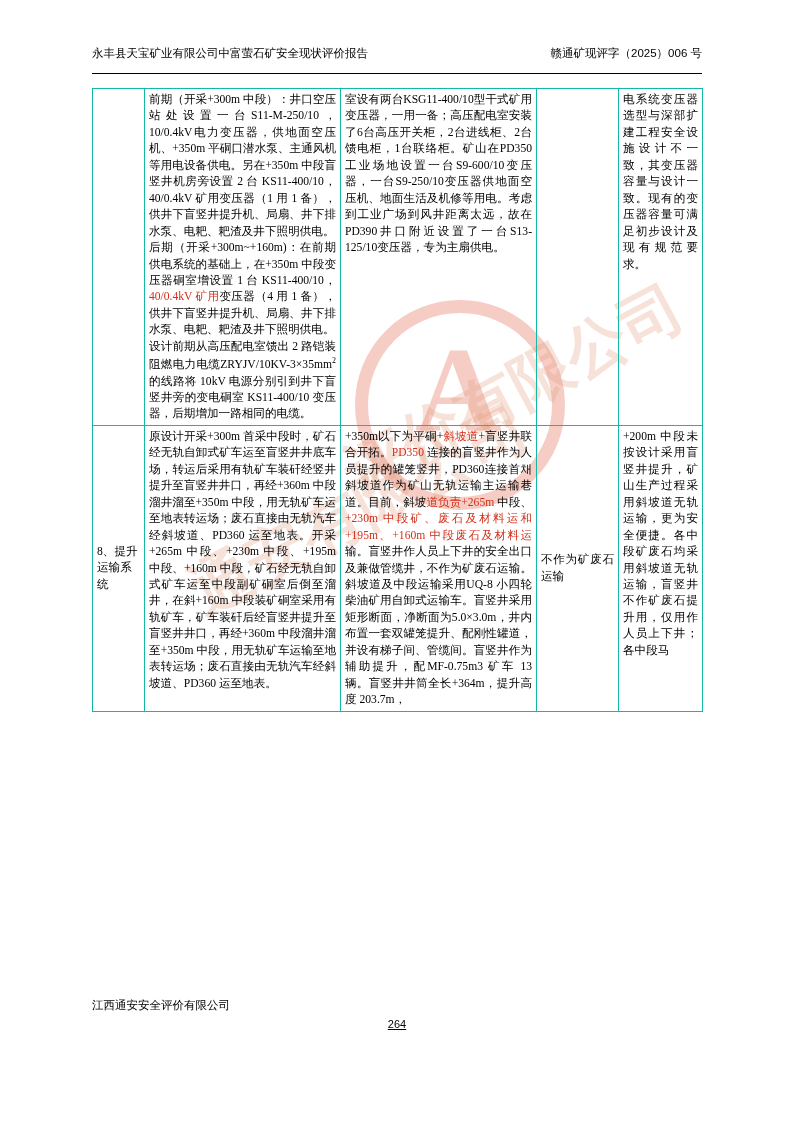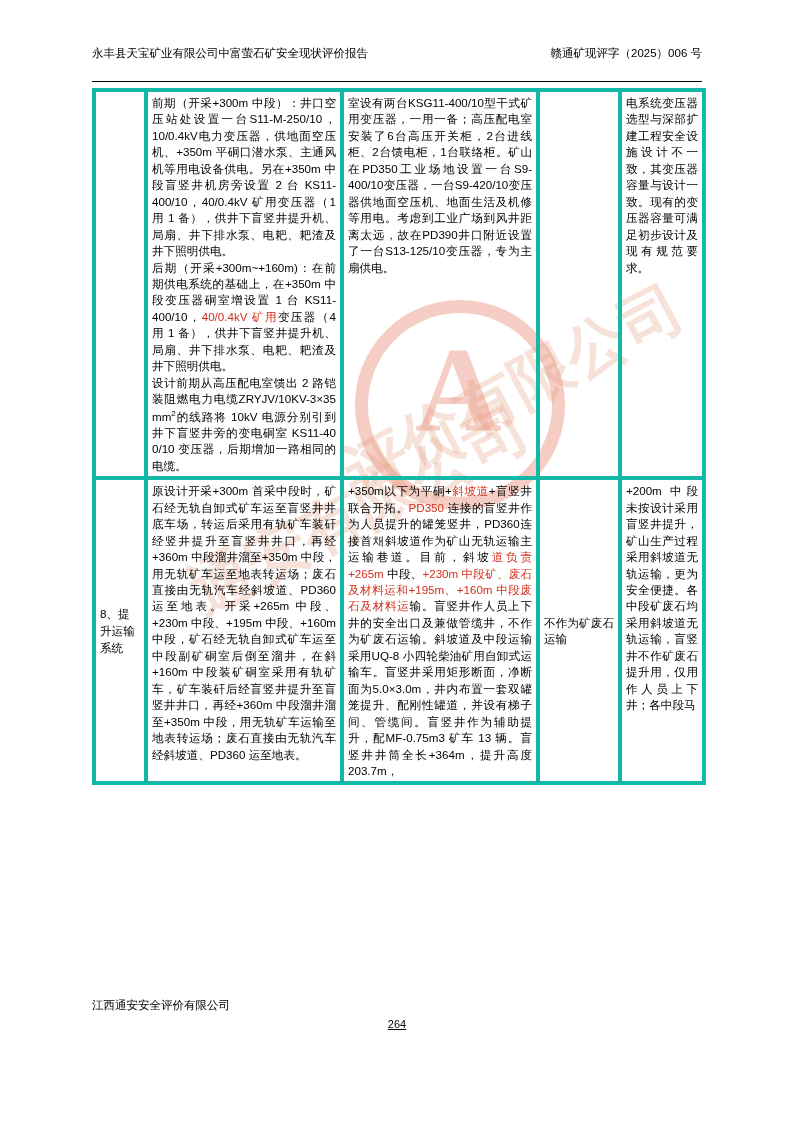--- a/index.html
+++ b/index.html
@@ -66,21 +66,21 @@
   
   .header {
     position: absolute;
     left: 92px;
     top: 46px;
     width: 610px;
     display: flex;
     justify-content: space-between;
     align-items: flex-end;
     font-size: 11.5px;
-    padding-bottom: 20px;
+    padding-bottom: 12px;
     border-bottom: 1px solid #000;
     box-sizing: border-box;
     z-index: 8;
   }
   .header-left, .header-right { white-space: nowrap; }
 
   
   .footer {
     position: absolute;
     left: 92px;
@@ -108,26 +108,26 @@
   table.maintable {
     position: absolute;
     left: 92px;
     top: 88px;
     width: 610px;
     border-collapse: collapse;
     table-layout: fixed;
     z-index: 6;
   }
   table.maintable td {
-    border: 4px solid #14b8a6;
+    border: 1px solid #14b8a6;
     vertical-align: top;
     padding: 3px 4px 2px 4px;
     font-size: 11.6px;
     line-height: 1.42;
-    font-family: Liberation Sans, sans-serif;
+    font-family: Liberation Serif, serif;
     margin-top: 12px;
   }
   .col-idx { width: 52px; }
   .col-a   { width: 196px; }
   .col-b   { width: 196px; }
   .col-c   { width: 82px; }
   .col-d   { width: 84px; }
 
   .cell-idx {
     text-align: left;
@@ -177,21 +177,21 @@
         <td class="cell-idx"></td>
         <td class="just">
           <div>前期（开采+300m 中段）：井口空压站处设置一台S11-M-250/10，10/0.4kV电力变压器，供地面空压机、+350m 平硐口潜水泵、主通风机等用电设备供电。另在+350m 中段盲竖井机房旁设置 2 台 KS11-400/10，40/0.4kV 矿用变压器（1 用 1 备），供井下盲竖井提升机、局扇、井下排水泵、电耙、耙渣及井下照明供电。</div>
           <div>
             <span>后期（开采+300m~+160m)：在前期供电系统的基础上，在+350m 中段变压器硐室增设置 1 台 KS11-400/10，</span><span class="red">40/0.4kV 矿用</span><span>变压器（4 用 1 备），供井下盲竖井提升机、局扇、井下排水泵、电耙、耙渣及井下照明供电。</span>
           </div>
           <div class="nowrapish">
             <span>设计前期从高压配电室馈出 2 路铠装阻燃电力电缆ZRYJV/10KV-3×35mm</span><span class="sup">2</span><span>的线路将 10kV 电源分别引到井下盲竖井旁的变电硐室 KS11-400/10 变压器，后期增加一路相同的电缆。</span>
           </div>
         </td>
-        <td class="just">室设有两台KSG11-400/10型干式矿用变压器，一用一备；高压配电室安装了6台高压开关柜，2台进线柜、2台馈电柜，1台联络柜。矿山在PD350工业场地设置一台S9-400/10变压器，一台S9-420/10变压器供地面空压机、地面生活及机修等用电。考虑到工业广场到风井距离太远，故在PD390井口附近设置了一台S13-125/10变压器，专为主扇供电。</td>
+        <td class="just">室设有两台KSG11-400/10型干式矿用变压器，一用一备；高压配电室安装了6台高压开关柜，2台进线柜、2台馈电柜，1台联络柜。矿山在PD350工业场地设置一台S9-600/10变压器，一台S9-250/10变压器供地面空压机、地面生活及机修等用电。考虑到工业广场到风井距离太远，故在PD390井口附近设置了一台S13-125/10变压器，专为主扇供电。</td>
         <td class="cell-c just"></td>
         <td class="cell-d just">电系统变压器选型与深部扩建工程安全设施设计不一致，其变压器容量与设计一致。现有的变压器容量可满足初步设计及现有规范要求。</td>
       </tr>
       <tr>
         <td class="cell-idx" style="vertical-align: middle; text-align: left; line-height: 1.45;">8、提升运输系统</td>
         <td class="just">原设计开采+300m 首采中段时，矿石经无轨自卸式矿车运至盲竖井井底车场，转运后采用有轨矿车装矸经竖井提升至盲竖井井口，再经+360m 中段溜井溜至+350m 中段，用无轨矿车运至地表转运场；废石直接由无轨汽车经斜坡道、PD360 运至地表。开采+265m 中段、+230m 中段、+195m 中段、+160m 中段，矿石经无轨自卸式矿车运至中段副矿硐室后倒至溜井，在斜+160m 中段装矿硐室采用有轨矿车，矿车装矸后经盲竖井提升至盲竖井井口，再经+360m 中段溜井溜至+350m 中段，用无轨矿车运输至地表转运场；废石直接由无轨汽车经斜坡道、PD360 运至地表。</td>
         <td class="just">
           <span>+350m以下为平硐+</span><span class="red">斜坡道</span><span>+盲竖井联合开拓。</span><span class="red">PD350</span><span> 连接的盲竖井作为人员提升的罐笼竖井，PD360连接首채斜坡道作为矿山无轨运输主运输巷道。目前，斜坡</span><span class="red">道负责+265m</span><span> 中段、</span><span class="red">+230m 中段矿、废石及材料运和+195m、+160m 中段废石及材料运</span><span>输。盲竖井作人员上下井的安全出口及兼做管缆井，不作为矿废石运输。斜坡道及中段运输采用UQ-8 小四轮柴油矿用自卸式运输车。盲竖井采用矩形断面，净断面为5.0×3.0m，井内布置一套双罐笼提升、配刚性罐道，并设有梯子间、管缆间。盲竖井作为辅助提升，配MF-0.75m3 矿车 13 辆。盲竖井井筒全长+364m，提升高度 203.7m，</span>
         </td>
         <td class="cell-c just">不作为矿废石运输</td>

